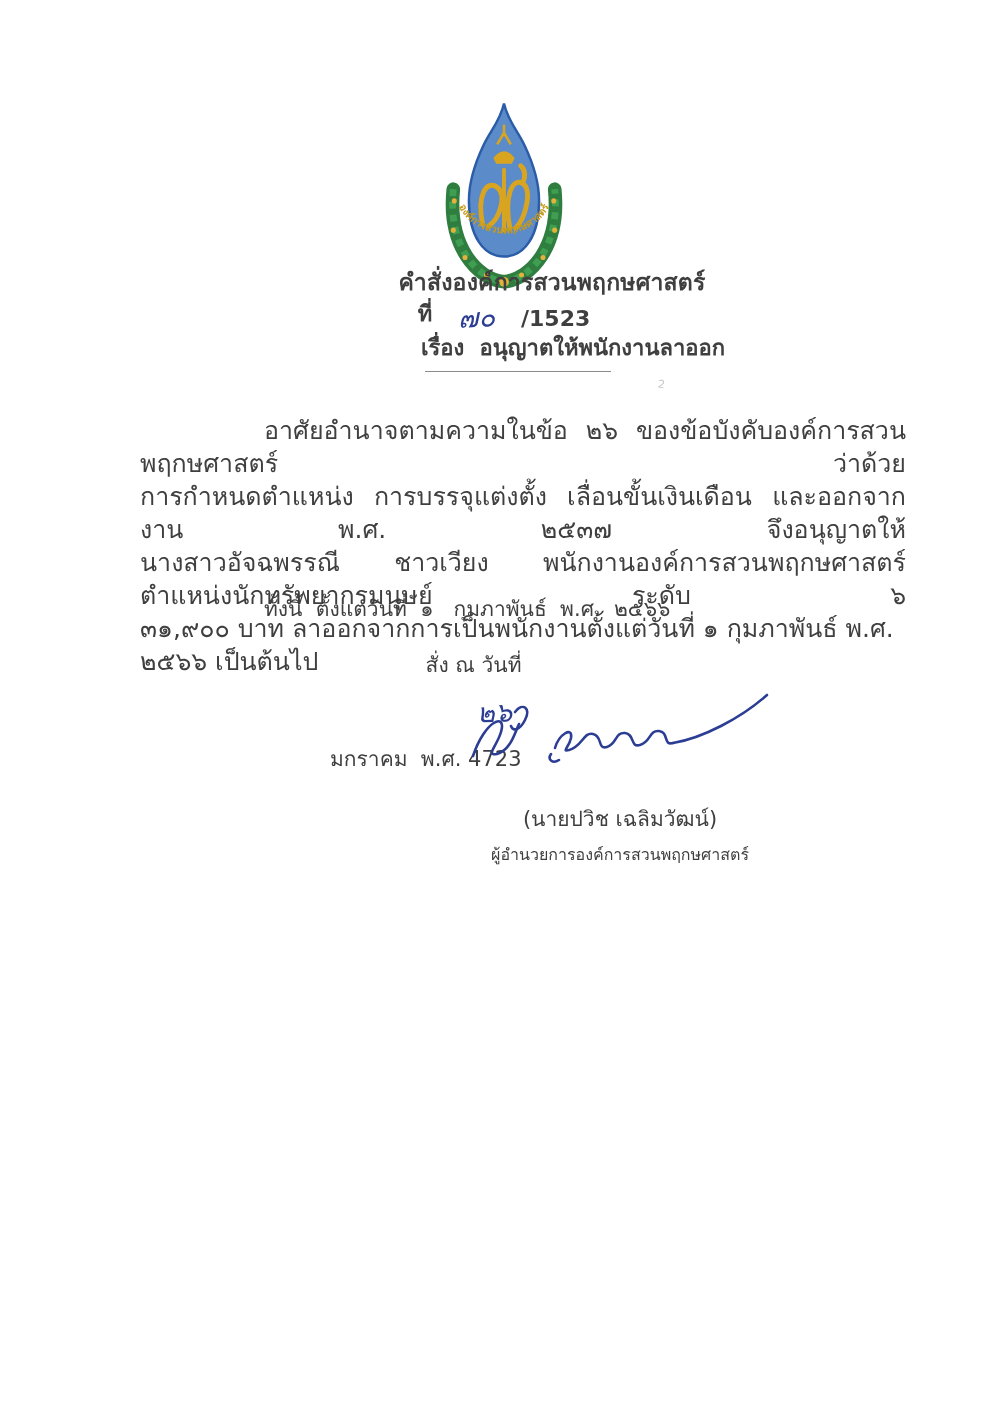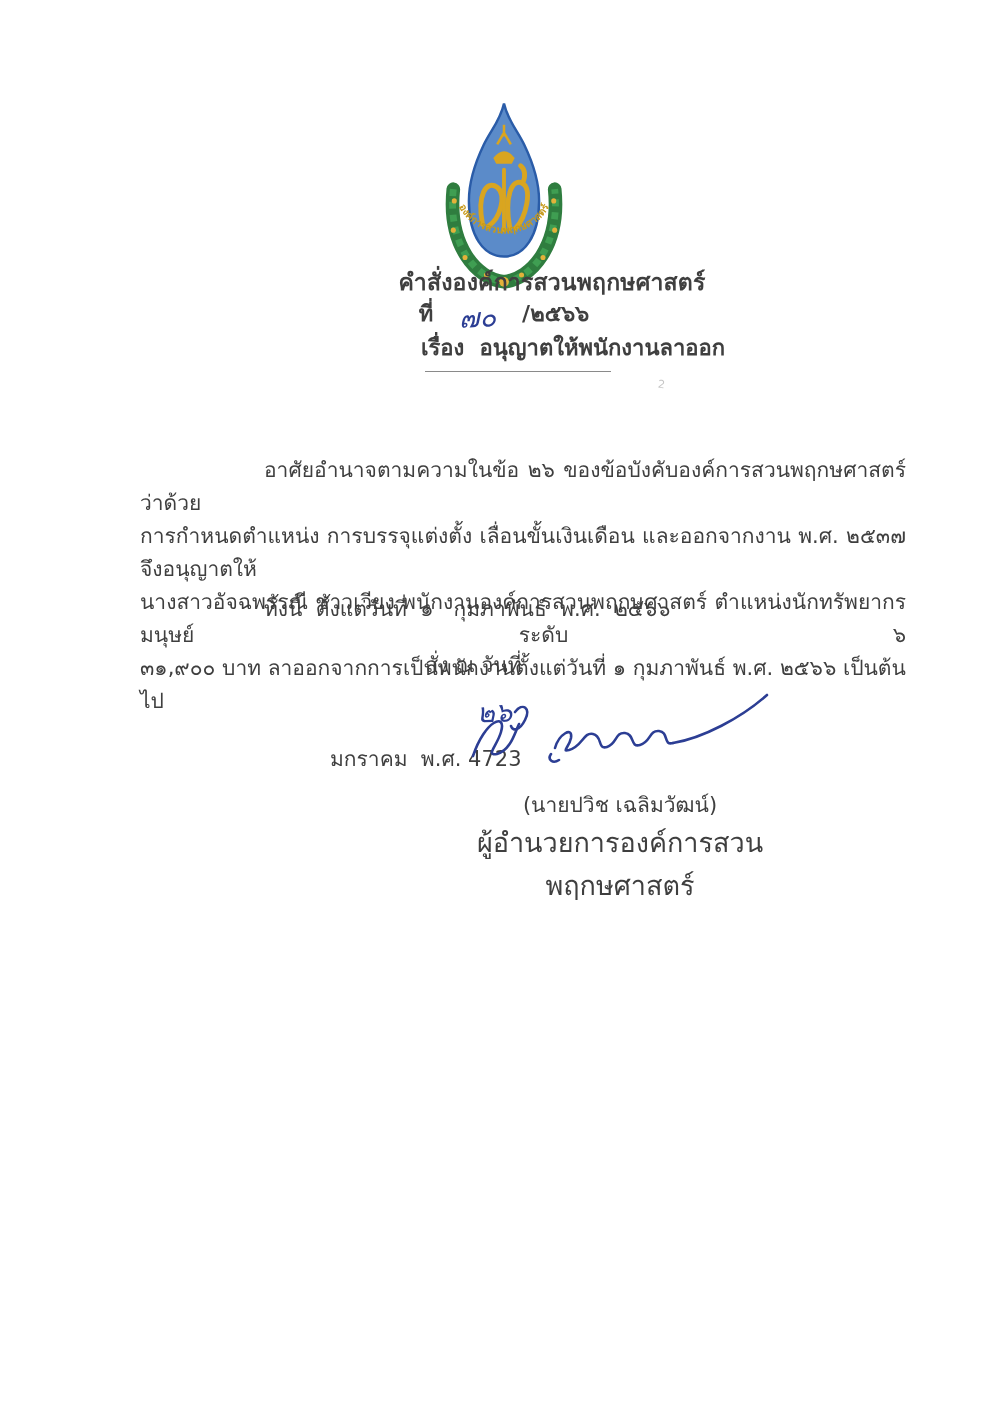--- a/index.html
+++ b/index.html
@@ -23,29 +23,29 @@
     font-weight:normal;
     font-style:italic;
     transform:rotate(-2deg);
     display:inline-block;
     line-height:1;
   }
   .divider { position:absolute; height:0; border-top:1.5px solid #8a8a8a; }
   .para {
     position:absolute;
     left:140px; top:414px; width:766px;
-    font-size:21px; line-height:33px;margin-top:40px;
+    font-size:25px; line-height:33px;
   }
   .para .jl { text-align:justify; text-align-last:justify; }
   .para .ll { text-align-last:left; }
   .indent1 { text-indent:124px; }
   .issued-line { display:flex; align-items:flex-end; gap:18px; font-size:21px;flex-direction:column; }
   .sig-block { position:absolute; left:455px; top:690px; width:330px; text-align:center; }
-  .sig-name { font-size:21px; margin-top:4px; }
-  .sig-title { font-size:27px; }
+  .sig-name { font-size:21px; margin-top:18px; }
+  .sig-title { font-size:16px; margin-top:7px; }
   .artifact { position:absolute; color:#c6c6c6; font-size:11px; transform:rotate(8deg); }
 </style>
 </head>
 <body>
 
 <div class="page">
 
   <div class="abs" style="left:426px; top:60px; width:156px; height:198px;">
     <svg viewBox="0 0 160 200" width="156" height="198">
 
@@ -79,21 +79,21 @@
 
       <circle cx="80" cy="187" r="5" fill="#e3b23a"></circle>
     </svg>
   </div>
 
   <div class="abs center doc-title" style="left:0; top:264px; width:1008px;">คำสั่งองค์การสวนพฤกษศาสตร์</div>
 
   <div class="abs num-line" style="left:0; top:296px; width:1008px;">
     <span>ที่</span>
     <span class="pen">๗๐</span>
-    <span>/๒๕๖๖</span>
+    <span>/1523</span>
   </div>
 
   <div class="abs center doc-subject" style="left:0; top:330px; width:994px;margin-left:28px;">เรื่อง  อนุญาตให้พนักงานลาออก</div>
 
   <div class="divider" style="left:425px; top:371px; width:186px;"></div>
 
   <span class="artifact" style="left:658px; top:378px;">2</span>
 
   <div class="para">
     <div class="jl indent1">อาศัยอำนาจตามความในข้อ ๒๖ ของข้อบังคับองค์การสวนพฤกษศาสตร์ ว่าด้วย</div>

